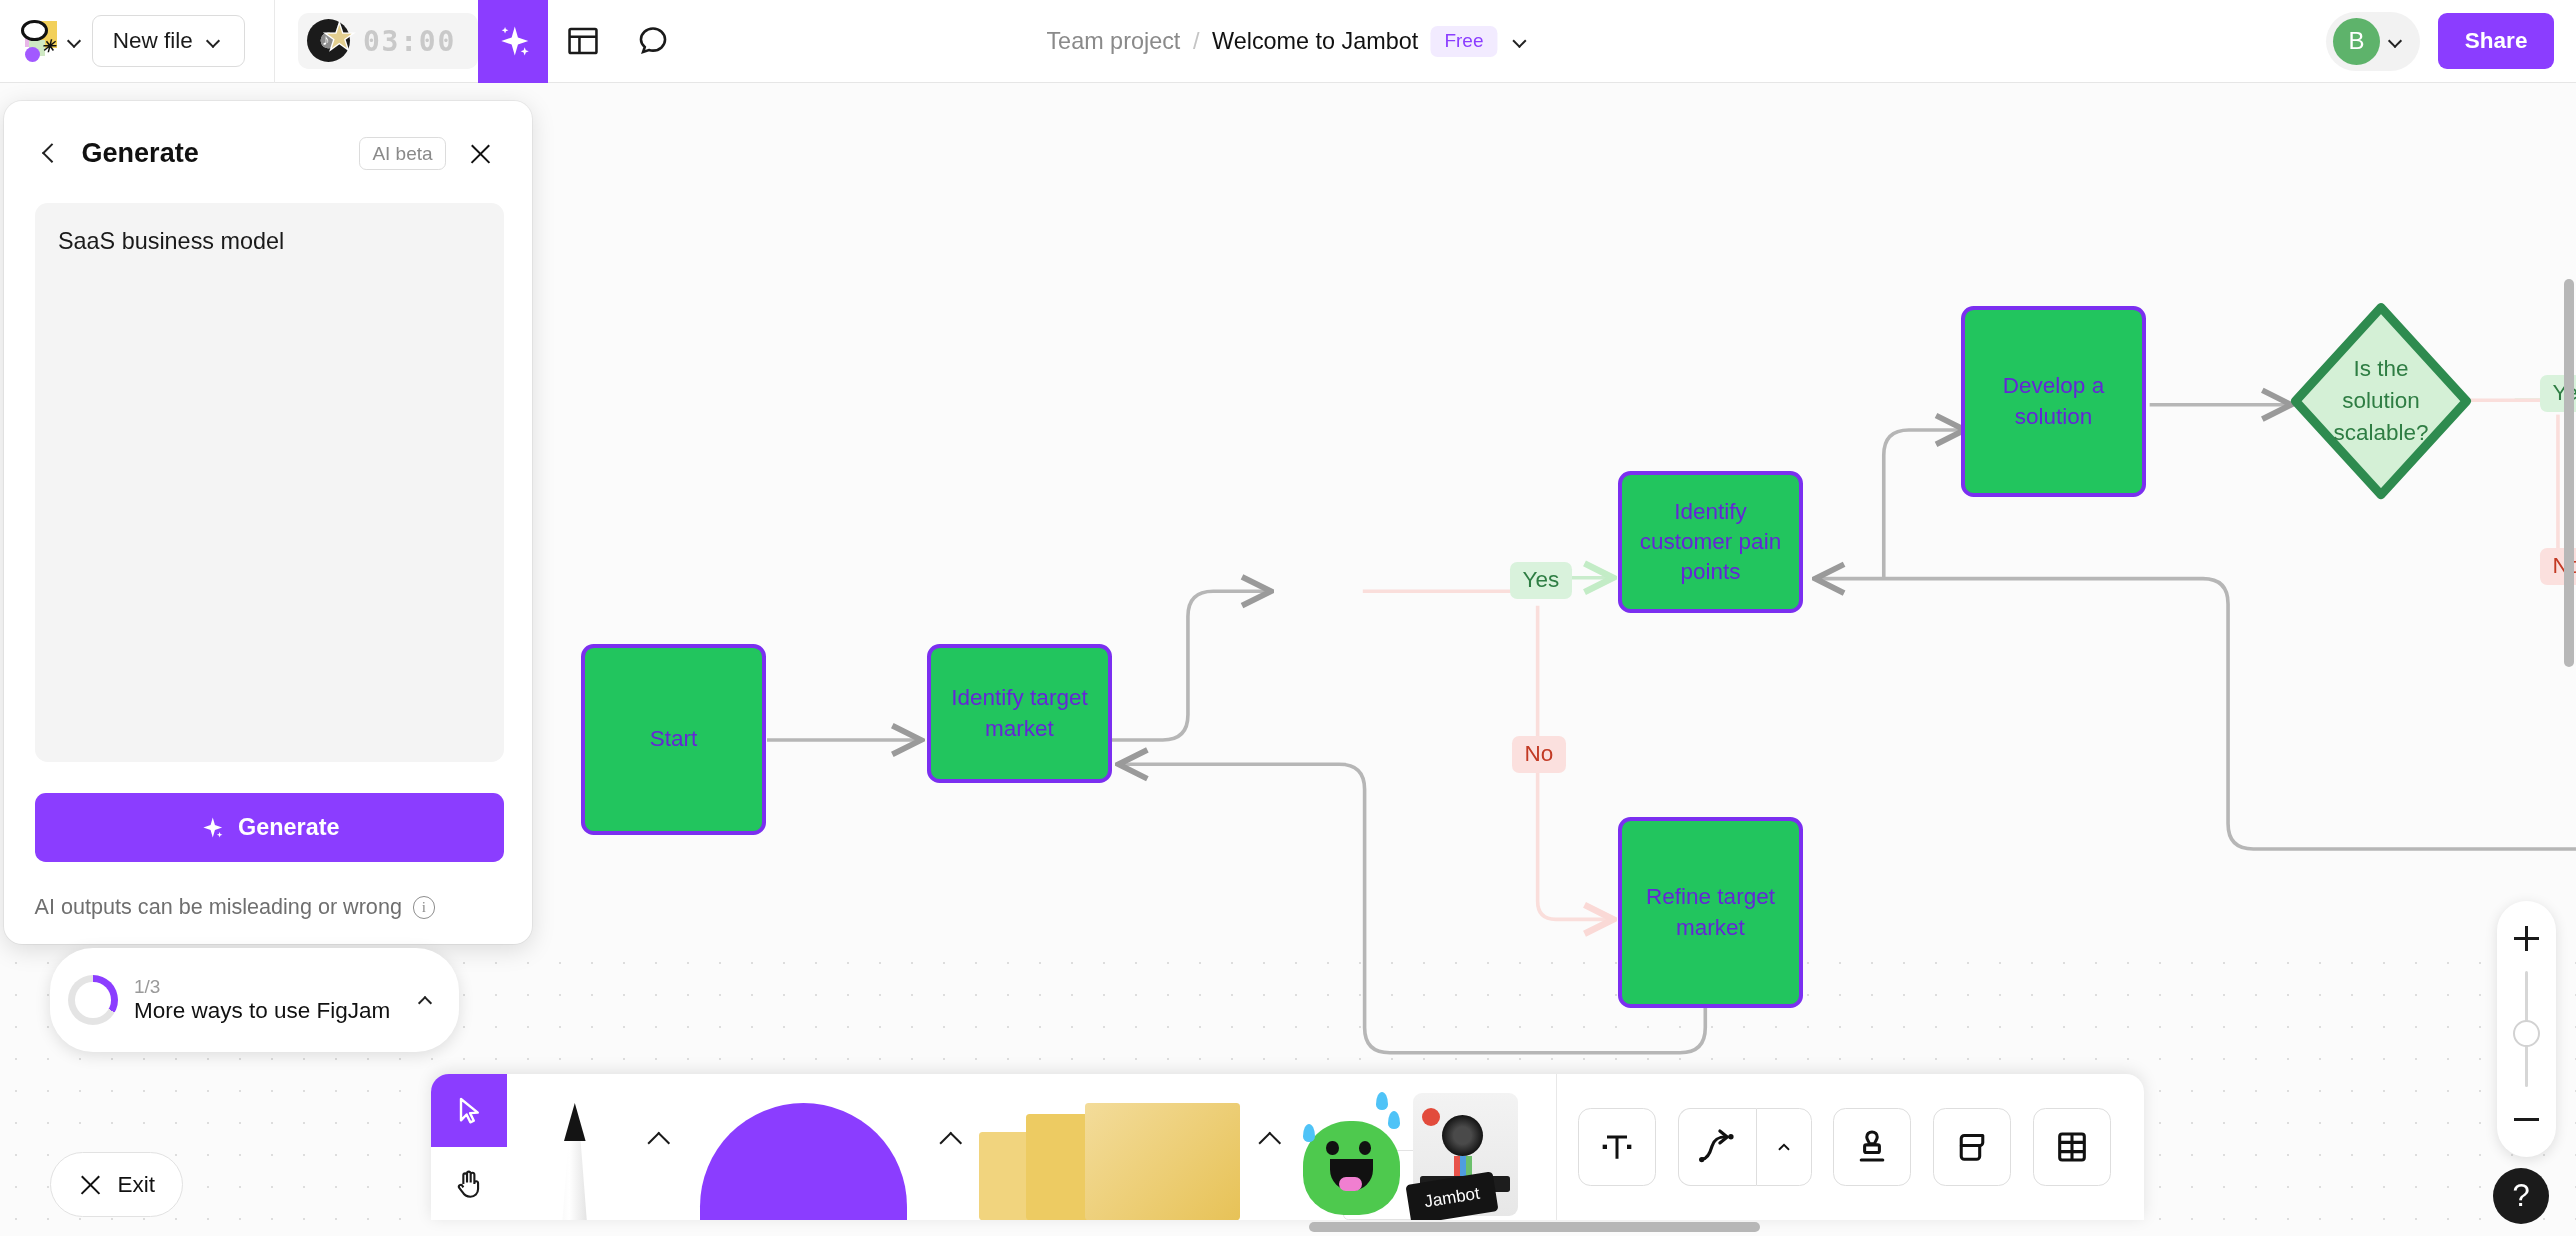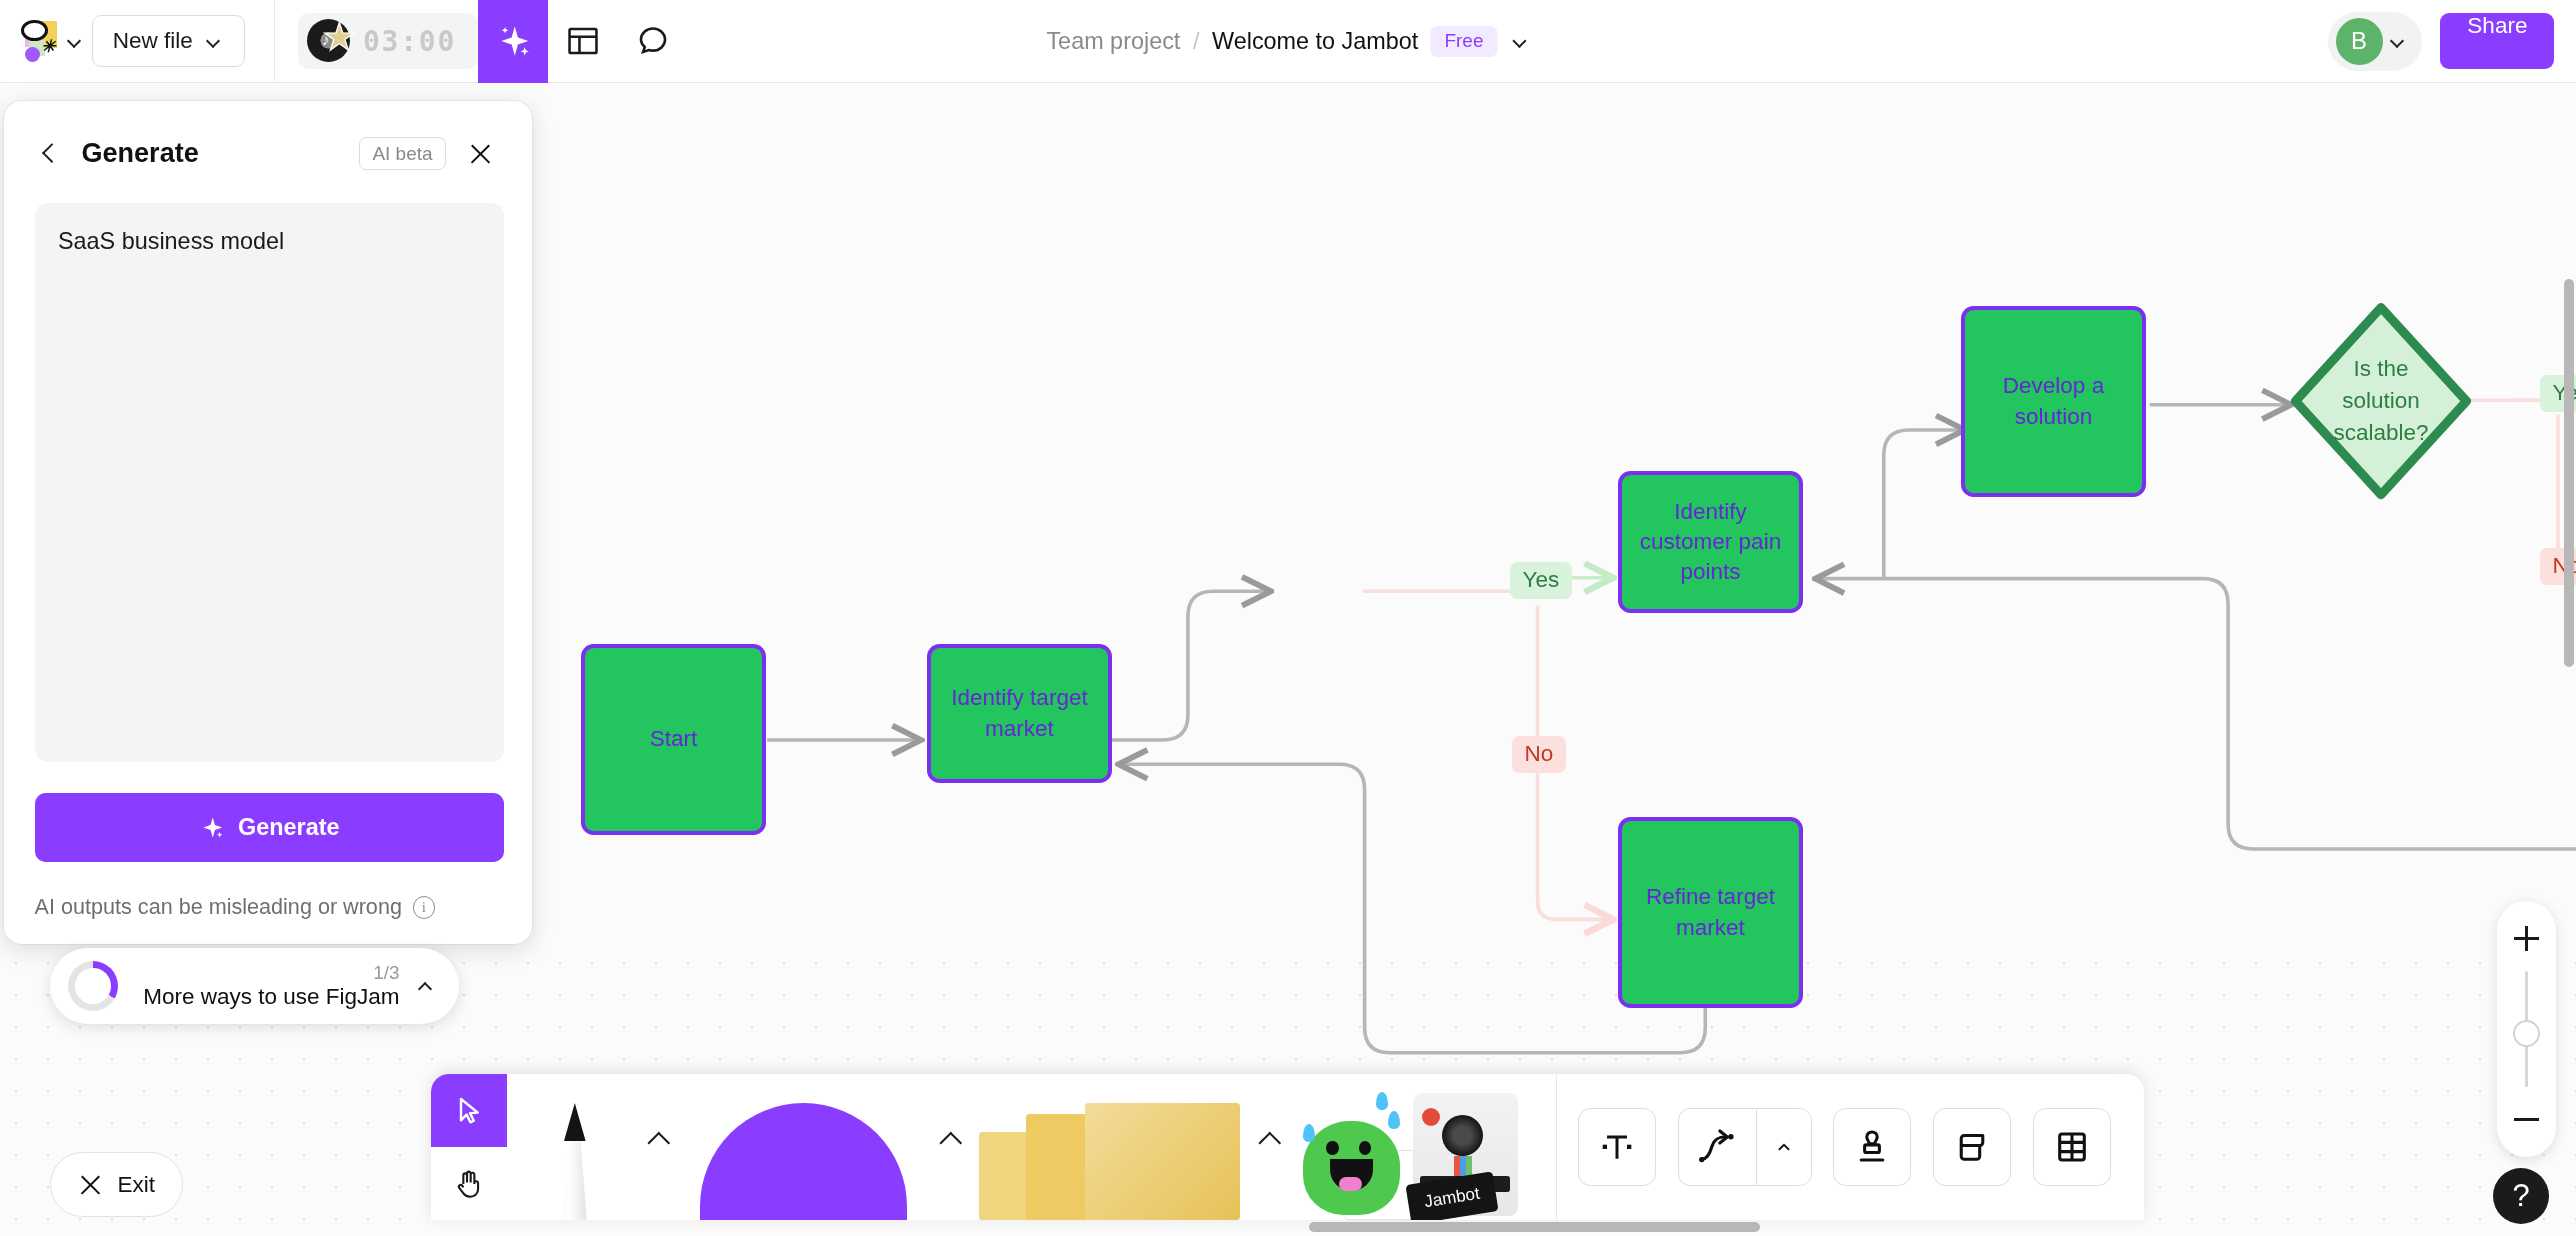--- a/index.html
+++ b/index.html
@@ -109,23 +109,23 @@
   }
   #avatar-group {
     background: #f2f2f2; border-radius: 36px; height: 59px;
     display: flex; align-items: center; gap: 5.4px; padding: 0 14.4px 0 7.2px; cursor: pointer;
   }
   .avatar {
     width: 47px; height: 47px; border-radius: 50%; background: #5eb36b;
     color: #fff; font-size: 24px; display: flex; align-items: center; justify-content: center;
   }
   #share-btn {
-    background: #8b3dff; color: #fff; font-size: 22.5px; font-weight: 400;
+    background: #8b3dff; color: #fff; font-size: 22.5px; font-weight: 700;
     padding: 0 27px; height: 56px; border-radius: 9px;
-    display: flex; cursor: pointer;
+    display: flex; align-items: center; cursor: pointer;
   }
 
   
   #gen-panel {
     position: absolute; left: 3.6px; top: 101px; width: 528px; height: 843px;
     background: #fff; border-radius: 18px;
     box-shadow: 0 5.4px 25px rgba(0,0,0,.13), 0 0 0 0.9px rgba(0,0,0,.05);
     z-index: 30; padding: 23.4px 31px;
   }
   #gen-head { display: flex; align-items: center; height: 59px; }
@@ -166,25 +166,25 @@
     font-size: 21.6px; color: #6f6f6f;
   }
   .info-i {
     width: 22.5px; height: 22.5px; border: 1.8px solid #8d8d8d; border-radius: 50%;
     color: #8d8d8d; font-size: 15.3px; display: flex; align-items: center;
     justify-content: center; font-family: "Liberation Serif", serif; cursor: pointer;
   }
 
   
   #moreways {
-    position: absolute; left: 50px; top: 948px; width: 409px; height: 76px;
+    position: absolute; left: 50px; top: 948px; width: 409px; height: 104px;
     background: #fff; border-radius: 43px;
     box-shadow: 0 3.6px 16px rgba(0,0,0,.12);
     display: flex; align-items: center; padding: 0 23.4px 0 18px; gap: 16px;
-    z-index: 31; cursor: pointer; text-align: right;
+    z-index: 31; cursor: pointer;
   }
   #progress-ring {
     width: 50px; height: 50px; border-radius: 50%;
     background: conic-gradient(#8b3dff 0 33.3%, #e4e4e4 33.3% 100%);
     position: relative; flex: none;
   }
   #progress-ring::after {
     content: ""; position: absolute; inset: 7.2px; background: #fff; border-radius: 50%;
   }
   #mw-text { flex: 1; line-height: 1.15; }

